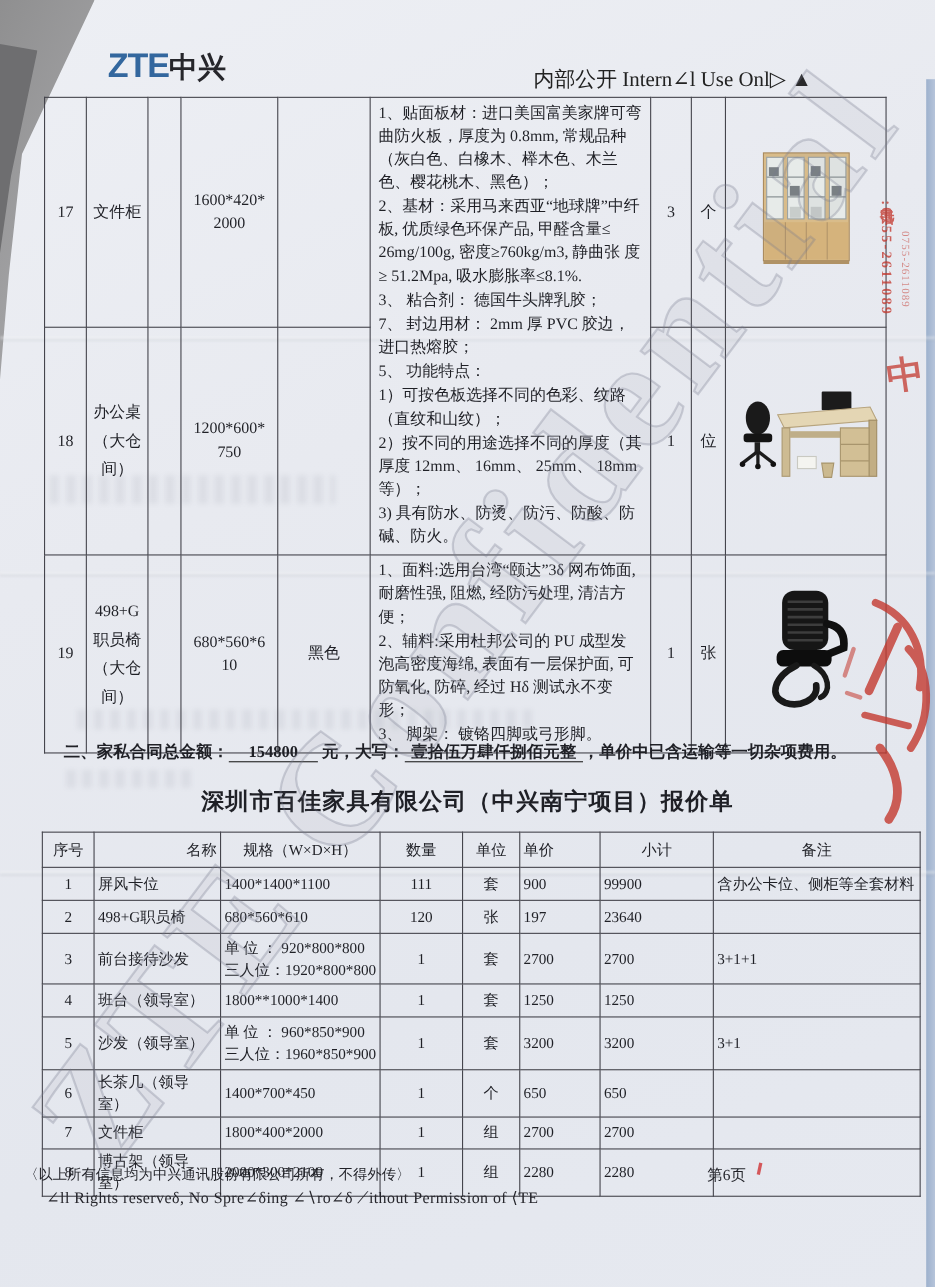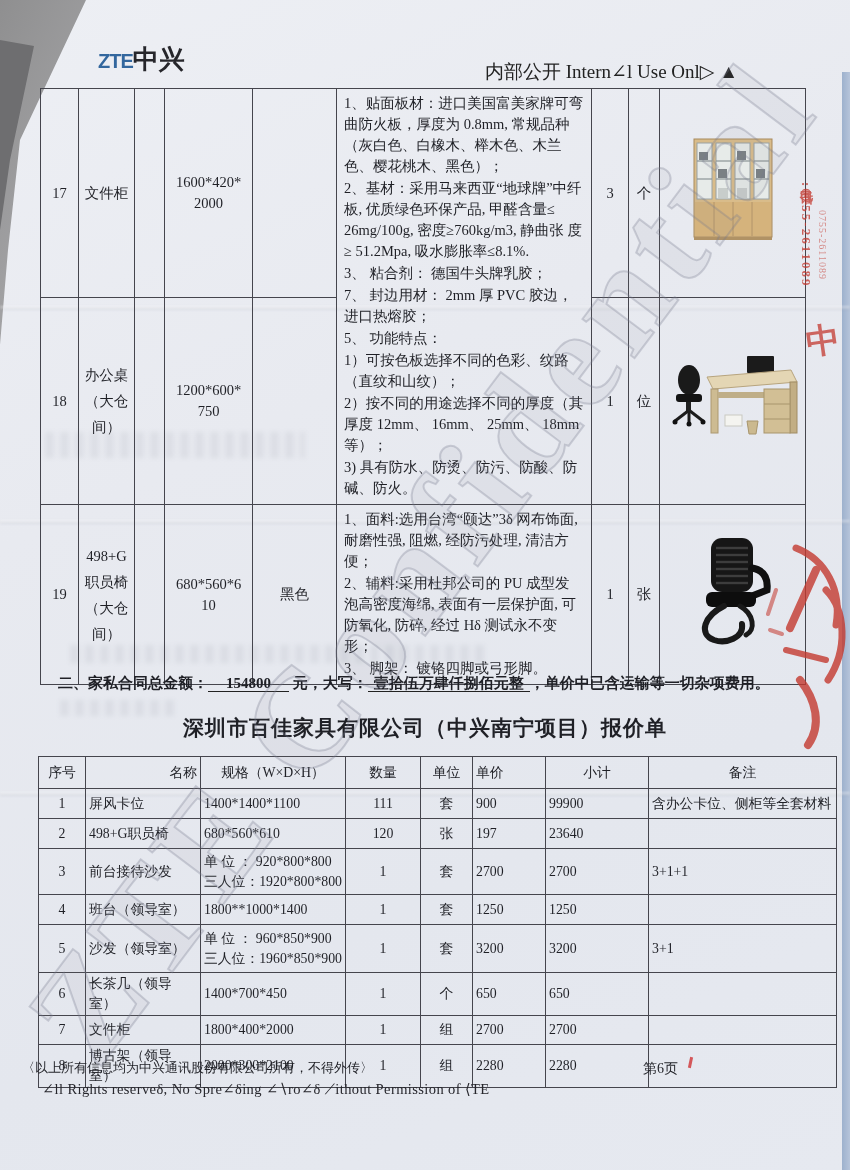--- a/index.html
+++ b/index.html
@@ -21,21 +21,21 @@
     filter:blur(1px); }
   .smudge { position:absolute; z-index:2; filter:blur(2.5px); opacity:.5;
     background:repeating-linear-gradient(90deg,rgba(100,105,122,.18) 0 9px,rgba(0,0,0,0) 9px 15px); }
   
   .watermark { position:absolute; left:-270px; top:470px; width:1420px; height:210px;
     transform:rotate(-53deg); z-index:30; pointer-events:none; text-align:center;
     font-size:142px; font-weight:bold; letter-spacing:8px; white-space:nowrap;
     color:rgba(125,130,146,.08); -webkit-text-stroke:2px rgba(118,124,142,.30); }
   
   .logo { position:absolute; left:98px; top:42px; z-index:10; font-family:"Liberation Sans","DejaVu Sans",sans-serif; }
-  .logo .zte { font-size:20px; font-weight:bold; color:#33679e; letter-spacing:-1px; }
+  .logo .zte { font-size:31px; font-weight:bold; color:#33679e; letter-spacing:-1px; }
   .logo .cn  { font-size:26px; font-weight:bold; color:#26262b; }
   .classification { position:absolute; left:463px; top:59px; z-index:10; font-size:19px; color:#222;margin-left:22px; }
   
   table { border-collapse:collapse; position:absolute; table-layout:fixed; z-index:10; background:transparent; }
   td { border:1.2px solid #45454d; font-size:14.5px; vertical-align:middle; padding:1px 3px; overflow:hidden; line-height:1.45; }
   .ctr { text-align:center; }
   .spec-table { left:40px; top:88px; width:765px; }
   .spec-table td.name { text-align:center; word-break:break-all; line-height:1.8; }
   .spec-table td.desc { padding:4px 7px; vertical-align:middle; }
   .spec-table td.desc p { margin:0 0 1px 0; }

